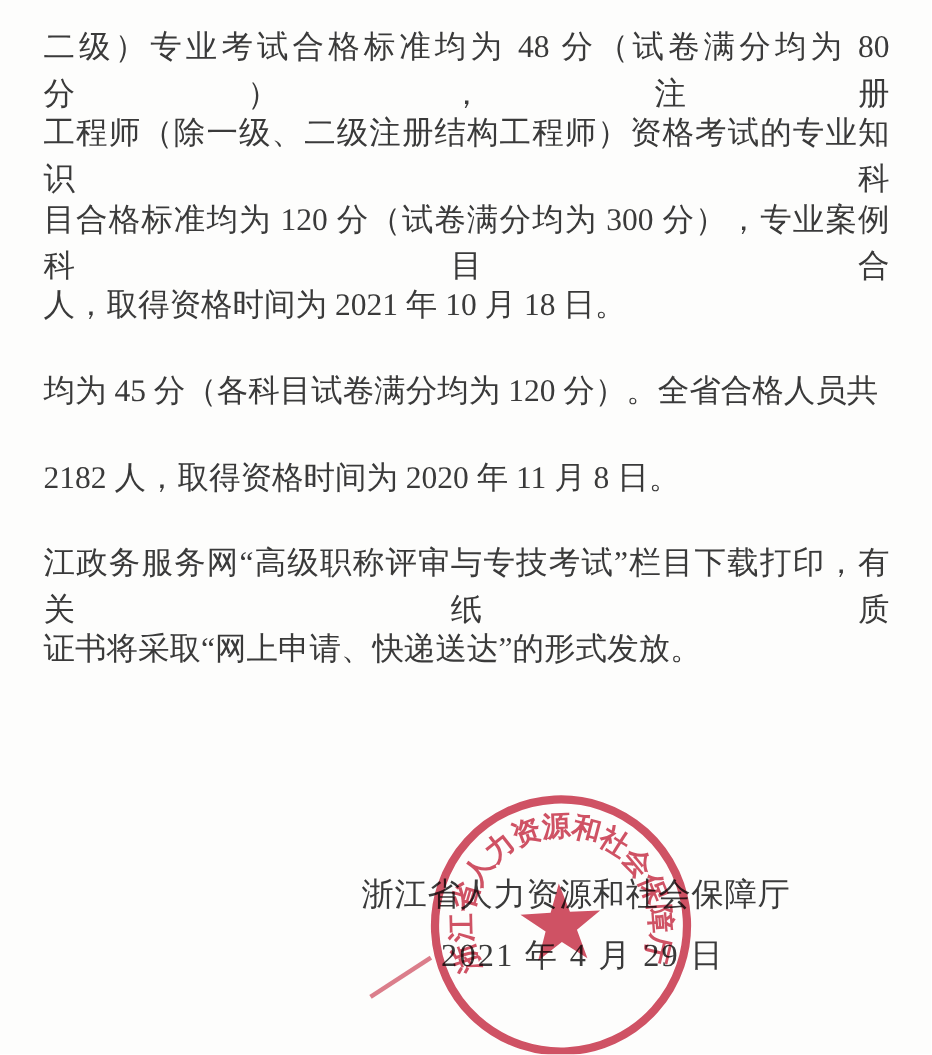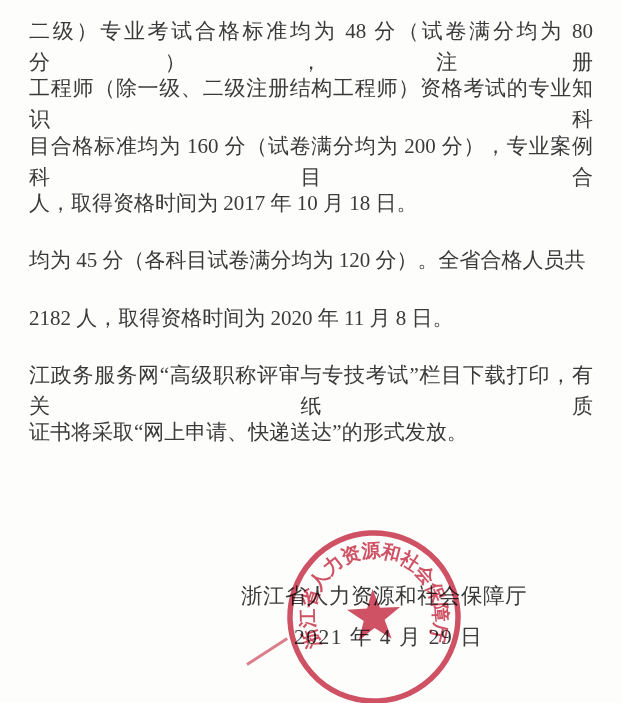--- a/index.html
+++ b/index.html
@@ -82,22 +82,22 @@
   }
 </style>
 </head>
 <body>
 
 <div class="page">
 
   <div class="textflow">
     <p class="line j">二级）专业考试合格标准均为 48 分（试卷满分均为 80 分），注册</p>
     <p class="line j">工程师（除一级、二级注册结构工程师）资格考试的专业知识科</p>
-    <p class="line j">目合格标准均为 160 分（试卷满分均为 200 分），专业案例科目合</p>
-    <p class="line">人，取得资格时间为 2017 年 10 月 18 日。</p>
+    <p class="line j">目合格标准均为 120 分（试卷满分均为 300 分），专业案例科目合</p>
+    <p class="line">人，取得资格时间为 2021 年 10 月 18 日。</p>
     <p class="line">均为 45 分（各科目试卷满分均为 120 分）。全省合格人员共</p>
     <p class="line">2182 人，取得资格时间为 2020 年 11 月 8 日。</p>
     <p class="line j">江政务服务网“高级职称评审与专技考试”栏目下载打印，有关纸质</p>
     <p class="line">证书将采取“网上申请、快递送达”的形式发放。</p>
   </div>
 
   <div class="signature-line">浙江省人力资源和社会保障厅</div>
 
   <div class="date-line">2021 年 4 月 29 日</div>
 

